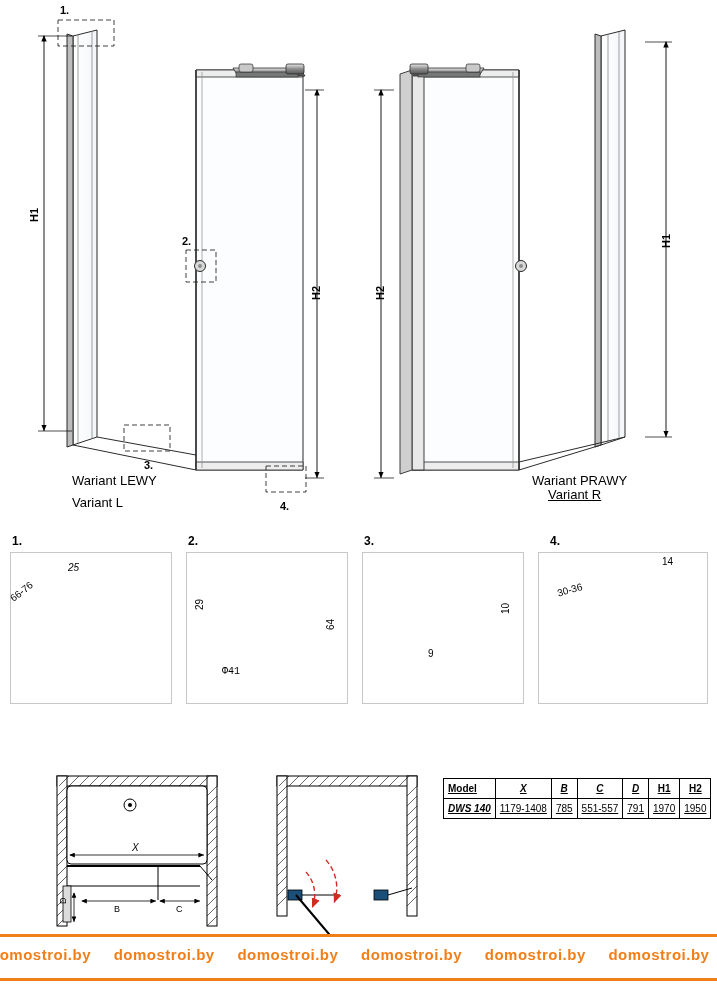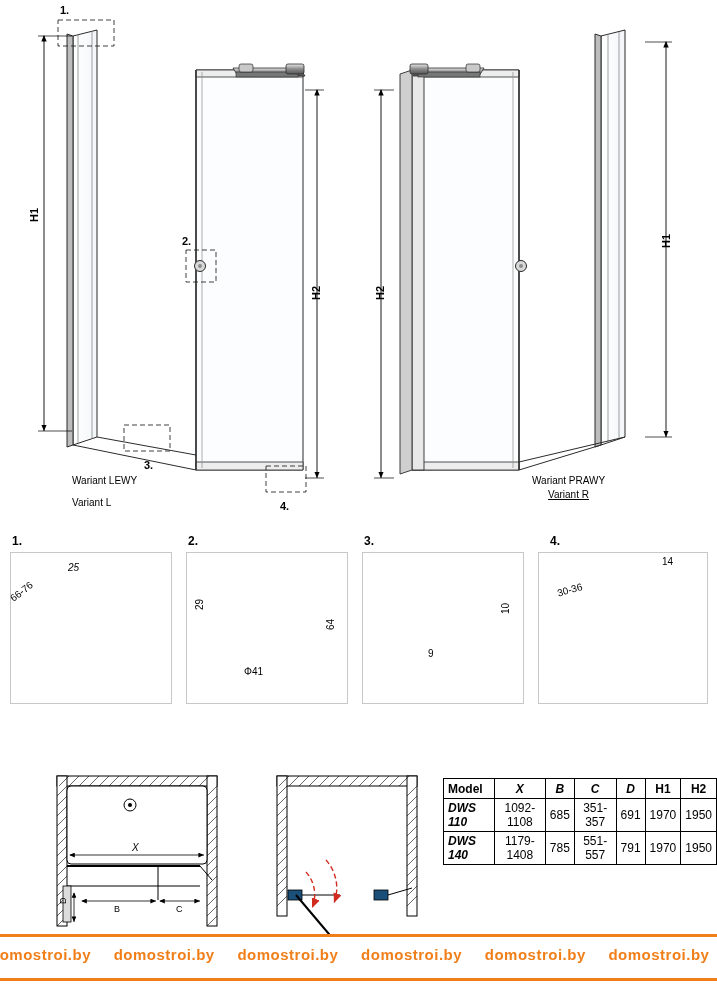--- a/index.html
+++ b/index.html
@@ -13,41 +13,41 @@
   .lbl{position:absolute;font-size:11px;color:#000;white-space:nowrap;}
   .lbl.b{font-weight:bold;}
   .sm{font-size:10px;}
   .xs{font-size:9px;}
 
   
   .detailbox{position:absolute;border:1px solid #c8c8c8;background:#fff;}
   .detnum{position:absolute;font-size:12px;font-weight:bold;}
 
   
-  .spec{position:absolute;left:443px;top:778px;border-collapse:collapse;font-size:12px;}
+  .spec{position:absolute;left:443px;top:778px;border-collapse:collapse;font-size:10px;text-decoration:underline;}
   .spec th,.spec td{border:1px solid #000;padding:2px 4px;text-align:center;height:15px;}
   .spec th{font-weight:bold;}
   .spec th.model,.spec td.model{text-align:left;font-style:italic;font-weight:bold;}
   .spec th.model{font-style:normal;}
 
   
   .wm{
     position:absolute;left:0;top:934px;width:717px;height:50px;
     background:#ffffff;overflow:hidden;
   }
   .wmline{
     position:absolute;left:-10px;top:12px;width:740px;
     font-size:15px;font-weight:bold;color:#f07f1a;letter-spacing:.5px;
     white-space:nowrap;
   }
   .wmline span{margin-right:18px;}
   .wmrule{position:absolute;left:0;top:0;width:717px;height:3px;background:#f07f1a;}
   .wmrule2{position:absolute;left:0;top:44px;width:717px;height:3px;background:#f07f1a;}
 
-  .cap{position:absolute;font-size:10px;line-height:13px;}
+  .cap{position:absolute;font-size:13px;line-height:13px;}
 </style>
 </head>
 <body>
 
 <div class="sheet">
 
 <svg width="717" height="984" viewBox="0 0 717 984">
   <defs>
     <linearGradient id="glassL" x1="0" y1="0" x2="1" y2="0">
       <stop offset="0%" stop-color="#ffffff"></stop>
@@ -347,21 +347,21 @@
 <div class="detnum" style="left:12px;top:534px;">1.</div>
 <div class="detnum" style="left:188px;top:534px;">2.</div>
 <div class="detnum" style="left:364px;top:534px;">3.</div>
 <div class="detnum" style="left:550px;top:534px;">4.</div>
 
 <div class="lbl sm" style="left:68px;top:562px;font-style:italic;">25</div>
 <div class="lbl sm" style="left:8px;top:595px;transform:rotate(-38deg);transform-origin:left top;">66-76</div>
 
 <div class="lbl sm" style="left:194px;top:610px;transform:rotate(-90deg);transform-origin:left top;">29</div>
 <div class="lbl sm" style="left:325px;top:630px;transform:rotate(-90deg);transform-origin:left top;">64</div>
-<div class="lbl sm" style="left:244px;top:666px;">Φ41</div>
+<div class="lbl sm" style="left:222px;top:666px;font-family:Liberation Mono, monospace;">Φ41</div>
 
 <div class="lbl sm" style="left:500px;top:614px;transform:rotate(-90deg);transform-origin:left top;">10</div>
 <div class="lbl sm" style="left:428px;top:648px;">9</div>
 
 <div class="lbl sm" style="left:662px;top:556px;">14</div>
 <div class="lbl sm" style="left:556px;top:588px;transform:rotate(-16deg);transform-origin:left top;">30-36</div>
 
 <div class="lbl sm" style="left:132px;top:842px;font-style:italic;">X</div>
 <div class="lbl xs" style="left:114px;top:904px;">B</div>
 <div class="lbl xs" style="left:176px;top:904px;">C</div>
@@ -374,29 +374,20 @@
       <th style="font-style:italic;">X</th>
       <th style="font-style:italic;">B</th>
       <th style="font-style:italic;">C</th>
       <th style="font-style:italic;">D</th>
       <th>H1</th>
       <th>H2</th>
     </tr>
   </thead>
   <tbody>
     <tr>
-      <td class="model">DWS 110</td>
-      <td>1092-1108</td>
-      <td>685</td>
-      <td>351-357</td>
-      <td>691</td>
-      <td>1970</td>
-      <td>1950</td>
-    </tr>
-    <tr>
       <td class="model">DWS 140</td>
       <td>1179-1408</td>
       <td>785</td>
       <td>551-557</td>
       <td>791</td>
       <td>1970</td>
       <td>1950</td>
     </tr>
   </tbody>
 </table>

